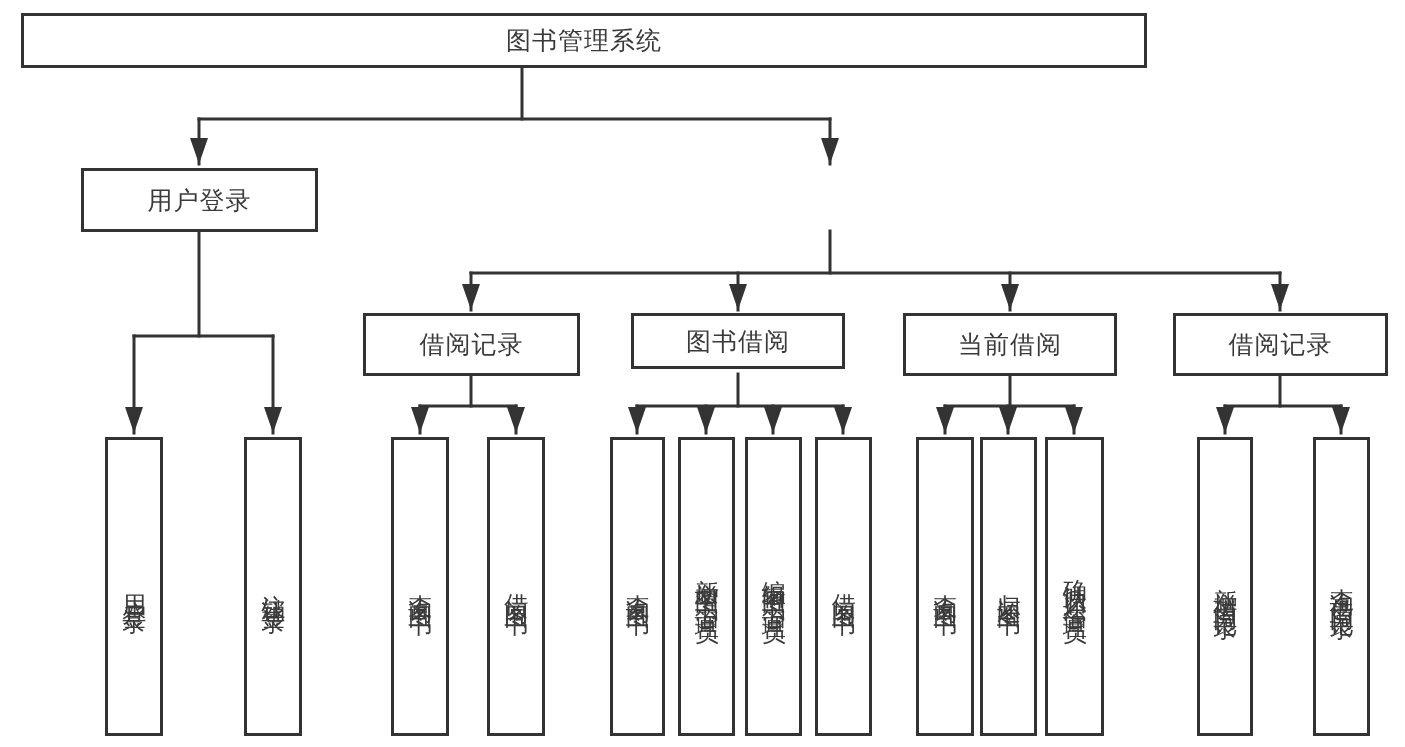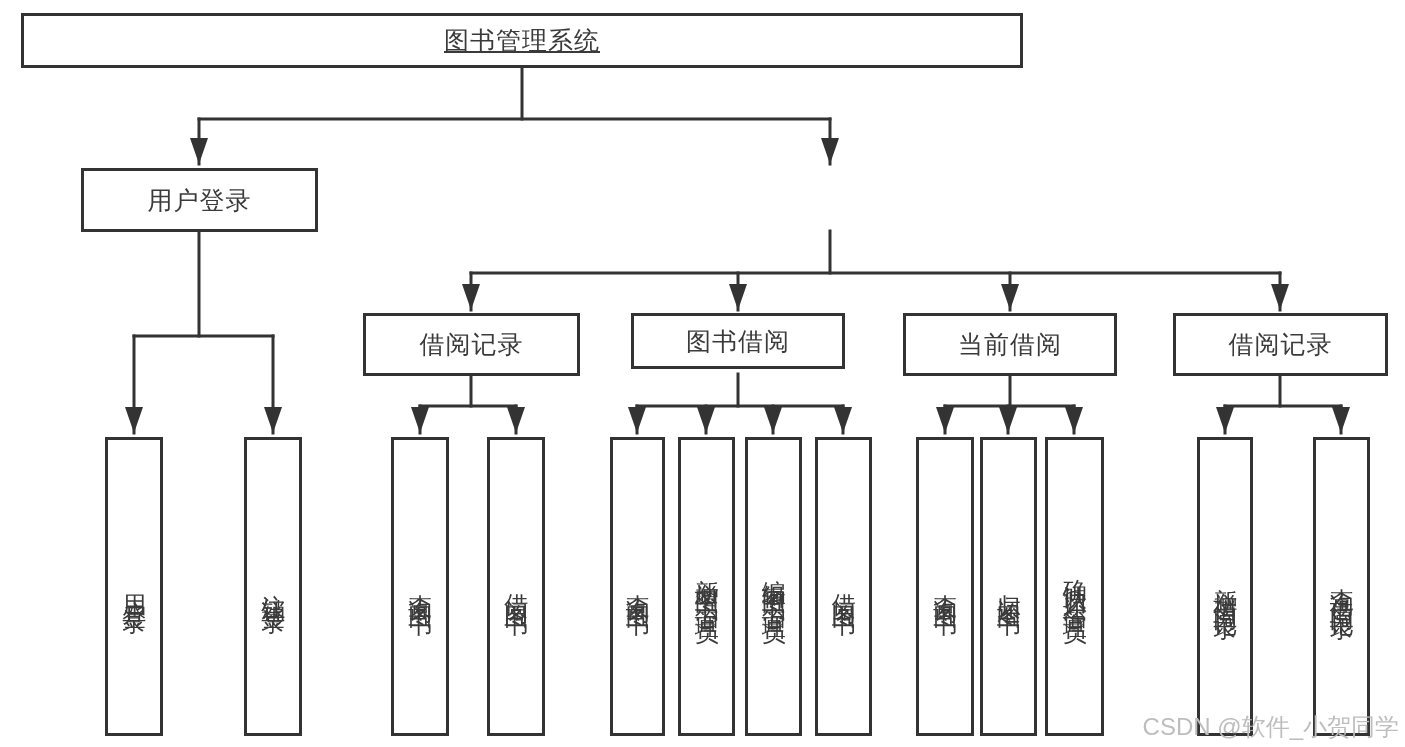--- a/index.html
+++ b/index.html
@@ -105,21 +105,21 @@
       <line x1="1008" y1="406" x2="1008" y2="433" marker-end="url(#arrow)"></line>
       <line x1="1074" y1="406" x2="1074" y2="433" marker-end="url(#arrow)"></line>
 
       <line x1="1280" y1="374" x2="1280" y2="406"></line>
       <line x1="1225" y1="406" x2="1341" y2="406"></line>
       <line x1="1225" y1="406" x2="1225" y2="433" marker-end="url(#arrow)"></line>
       <line x1="1341" y1="406" x2="1341" y2="433" marker-end="url(#arrow)"></line>
     </g>
   </svg>
 
-  <div class="box" style="left:21px; top:13px; width:1002px; height:55px;text-decoration:underline;">
+  <div class="box" style="left:21px; top:13px; width:1126px; height:55px;">
     <span class="hlabel">图书管理系统</span>
   </div>
 
   <div class="box" style="left:81px; top:168px; width:237px; height:64px;">
     <span class="hlabel">用户登录</span>
   </div>
 
   <div class="box" style="left:363px; top:313px; width:217px; height:63px;">
     <span class="hlabel">借阅记录</span>
   </div>
@@ -170,15 +170,14 @@
     <span class="vlabel">确认归还（管理员）</span>
   </div>
 
   <div class="box leaf" style="left:1197px; top:437px; width:56px; height:299px;">
     <span class="vlabel">新增借阅记录</span>
   </div>
   <div class="box leaf" style="left:1313px; top:437px; width:57px; height:299px;">
     <span class="vlabel">查询借阅记录</span>
   </div>
 
-  <div id="watermark">CSDN @软件_小贺同学</div>
 
 </div>
 
 </body></html>

